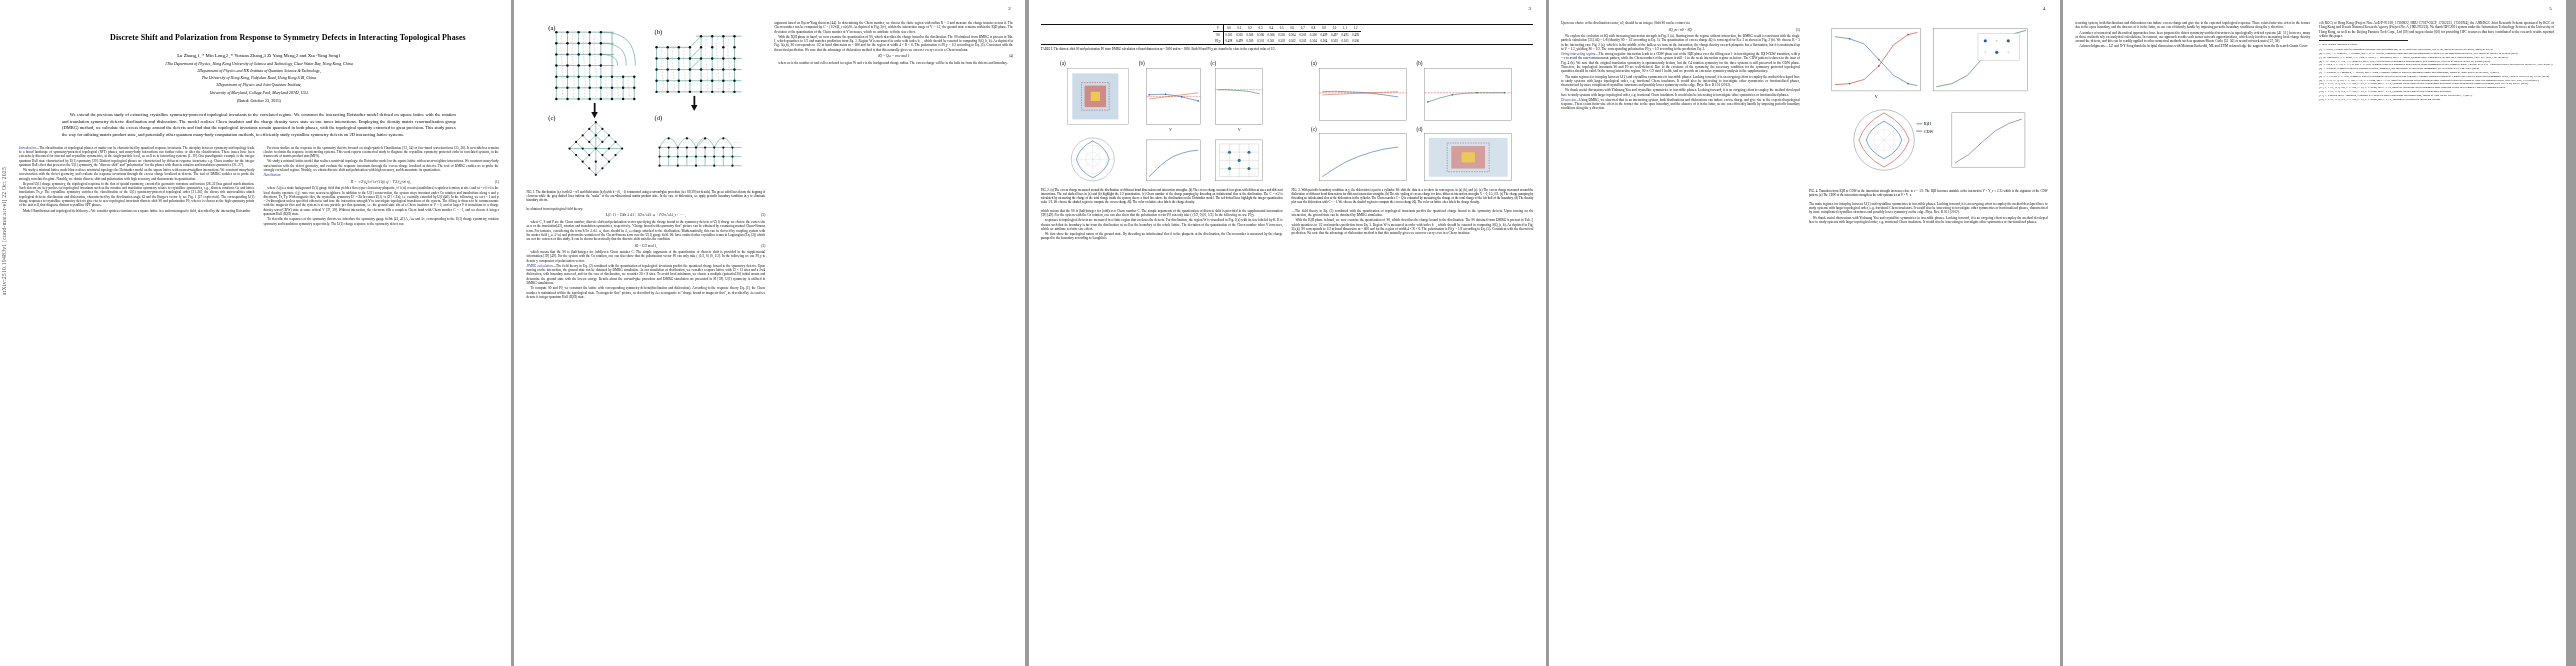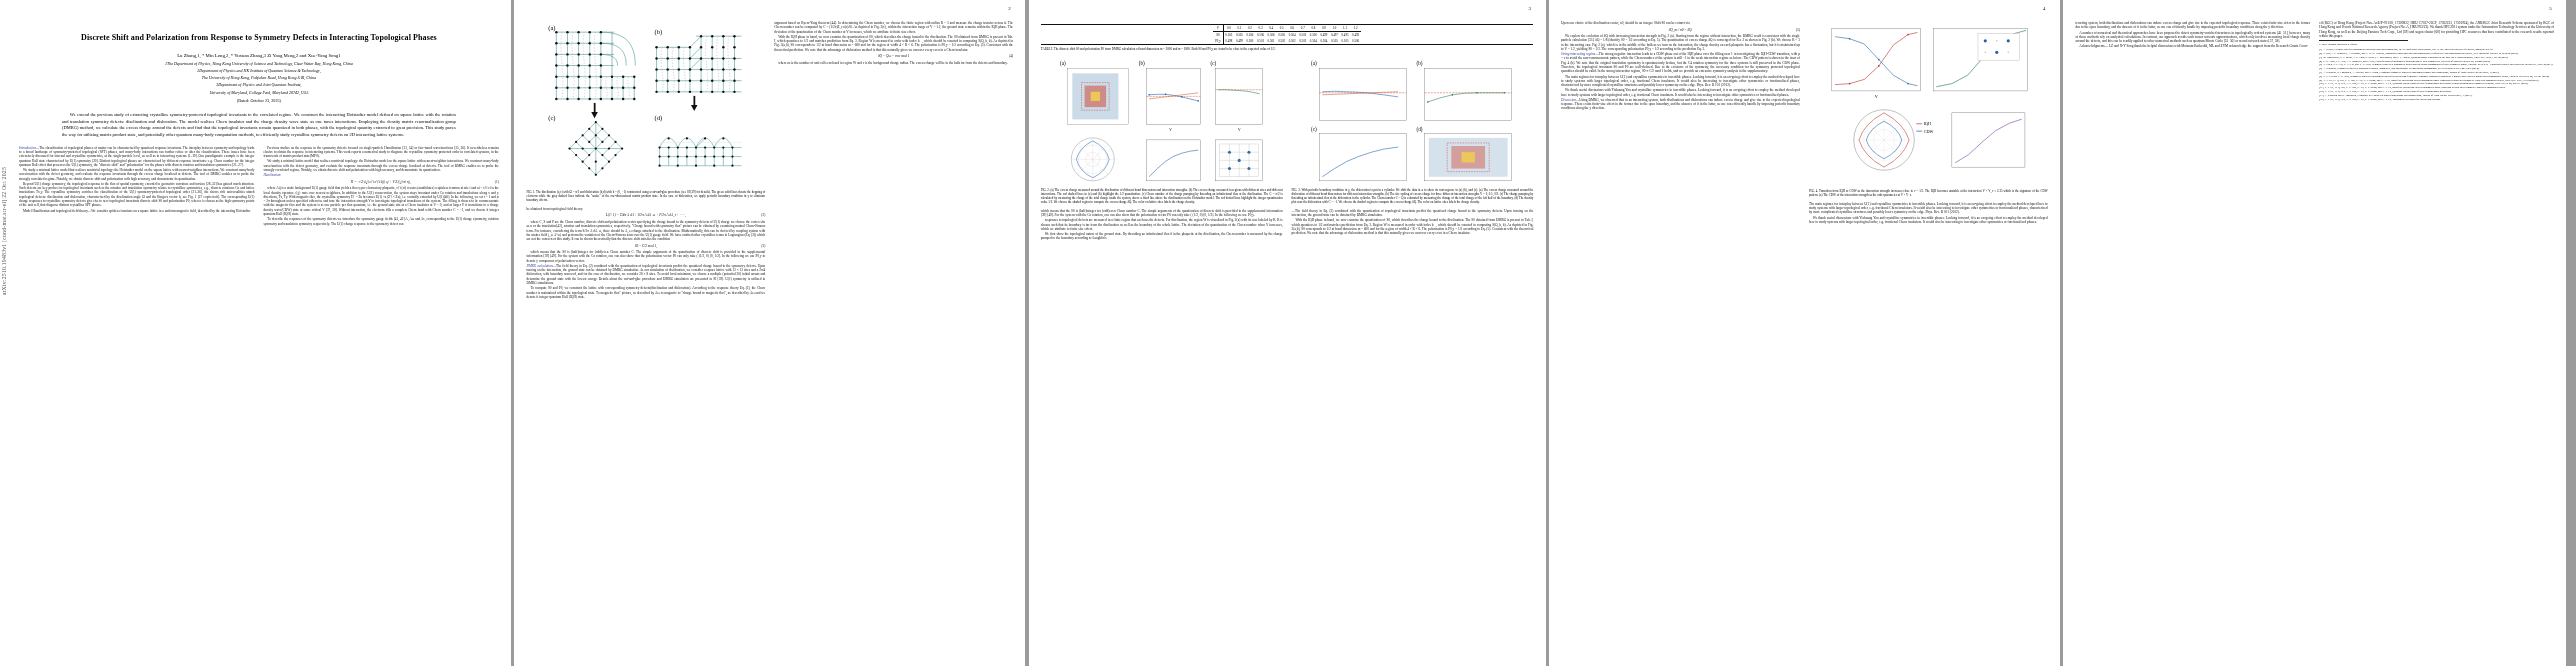--- a/index.html
+++ b/index.html
@@ -9,21 +9,21 @@
   .p1{width:511px;padding:10px 12.2px 5.6px 19px;}
   .p2{width:511px;padding:7.8px 12.2px 5.6px 12.2px;}
   .p3{width:517px;padding:7.8px 12.2px 5.6px 12.2px;}
   .p4{width:511px;padding:7.8px 12.2px 5.6px 12.2px;}
   .p5{width:503px;padding:7.8px 12.2px 5.6px 12.2px;}
 
   .pageno{position:absolute;top:5.6px;right:14.5px;font-size:5px;color:#111;}
   .arxiv-stamp{position:absolute;left:1.1px;top:167px;writing-mode:vertical-rl;transform:rotate(180deg);
      font-size:5.8px;color:#555;letter-spacing:0.2px;white-space:nowrap;font-family:"Liberation Serif",serif;}
 
-  .title{text-align:center;font-size:8px;font-weight:bold;line-height:1.28;margin:23px 33px 0 33px;letter-spacing:0.1px;}
+  .title{text-align:right;font-size:8px;font-weight:bold;line-height:1.28;margin:23px 33px 0 33px;letter-spacing:0.1px;}
   .authors{text-align:center;font-size:4.8px;margin-top:9.4px;line-height:1.35;}
   .affil{text-align:center;font-size:4px;font-style:italic;line-height:1.38;margin-top:1.7px;}
   .dated{text-align:center;font-size:4.2px;margin-top:3.3px;}
   .abstract{margin:9px 43px 0 43px;font-size:4.5px;line-height:1.42;text-align:justify;text-indent:7.8px;}
 
   .cols{display:flex;gap:9px;margin-top:7.8px;}
   .col{flex:1 1 0;min-width:0;}
   .body{font-size:3.4px;line-height:1.265;text-align:justify;color:#111;}
   .body p{margin:0 0 0.9px 0;text-indent:3.9px;}
   .body p.noind{text-indent:0;}

